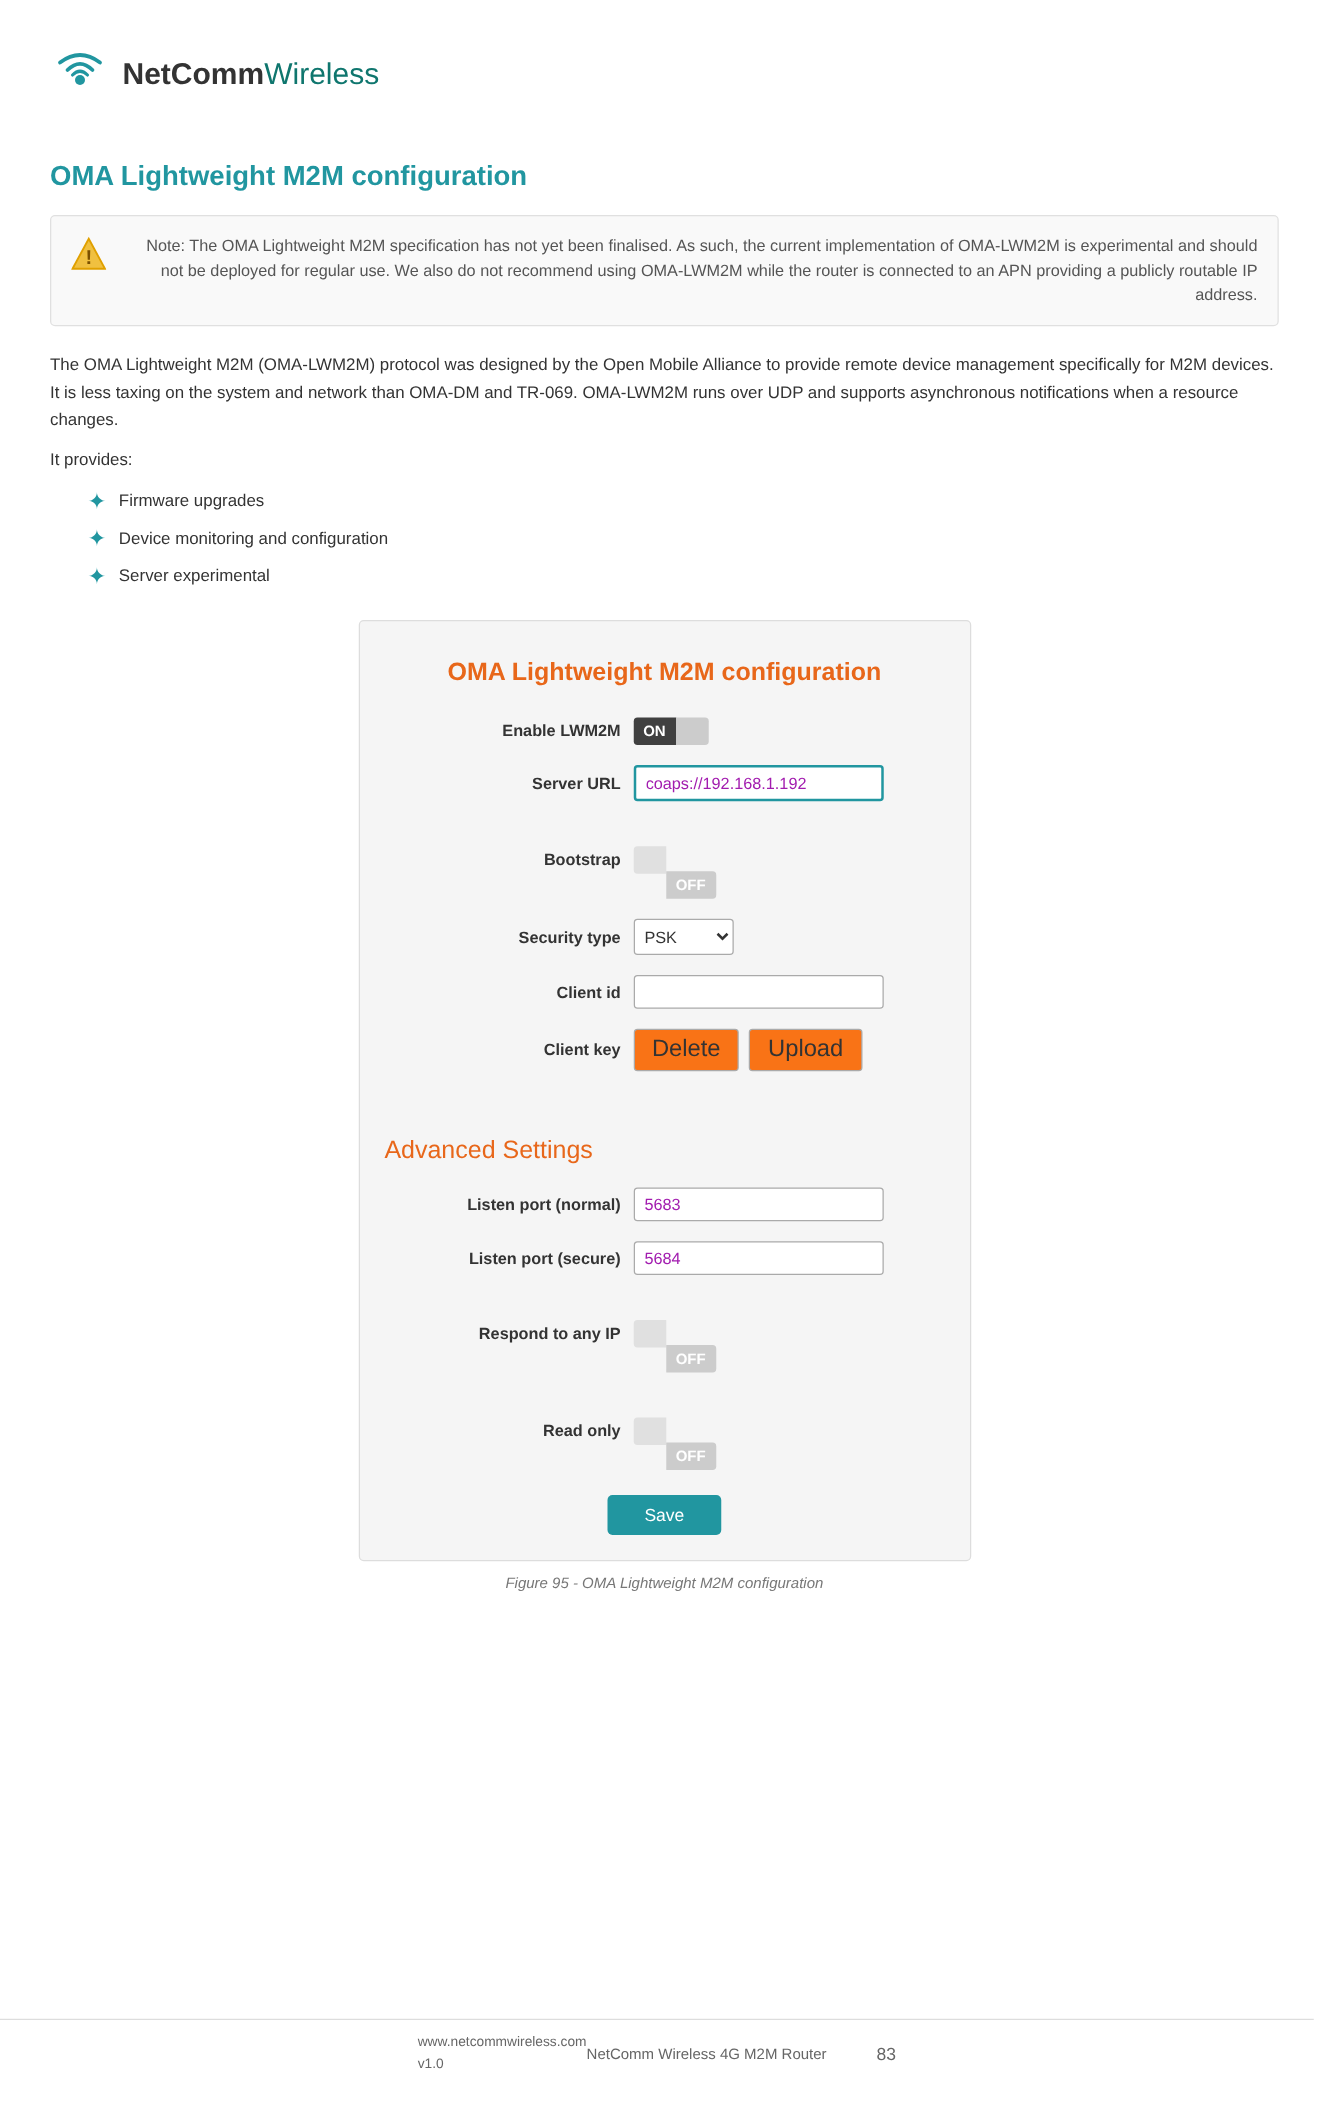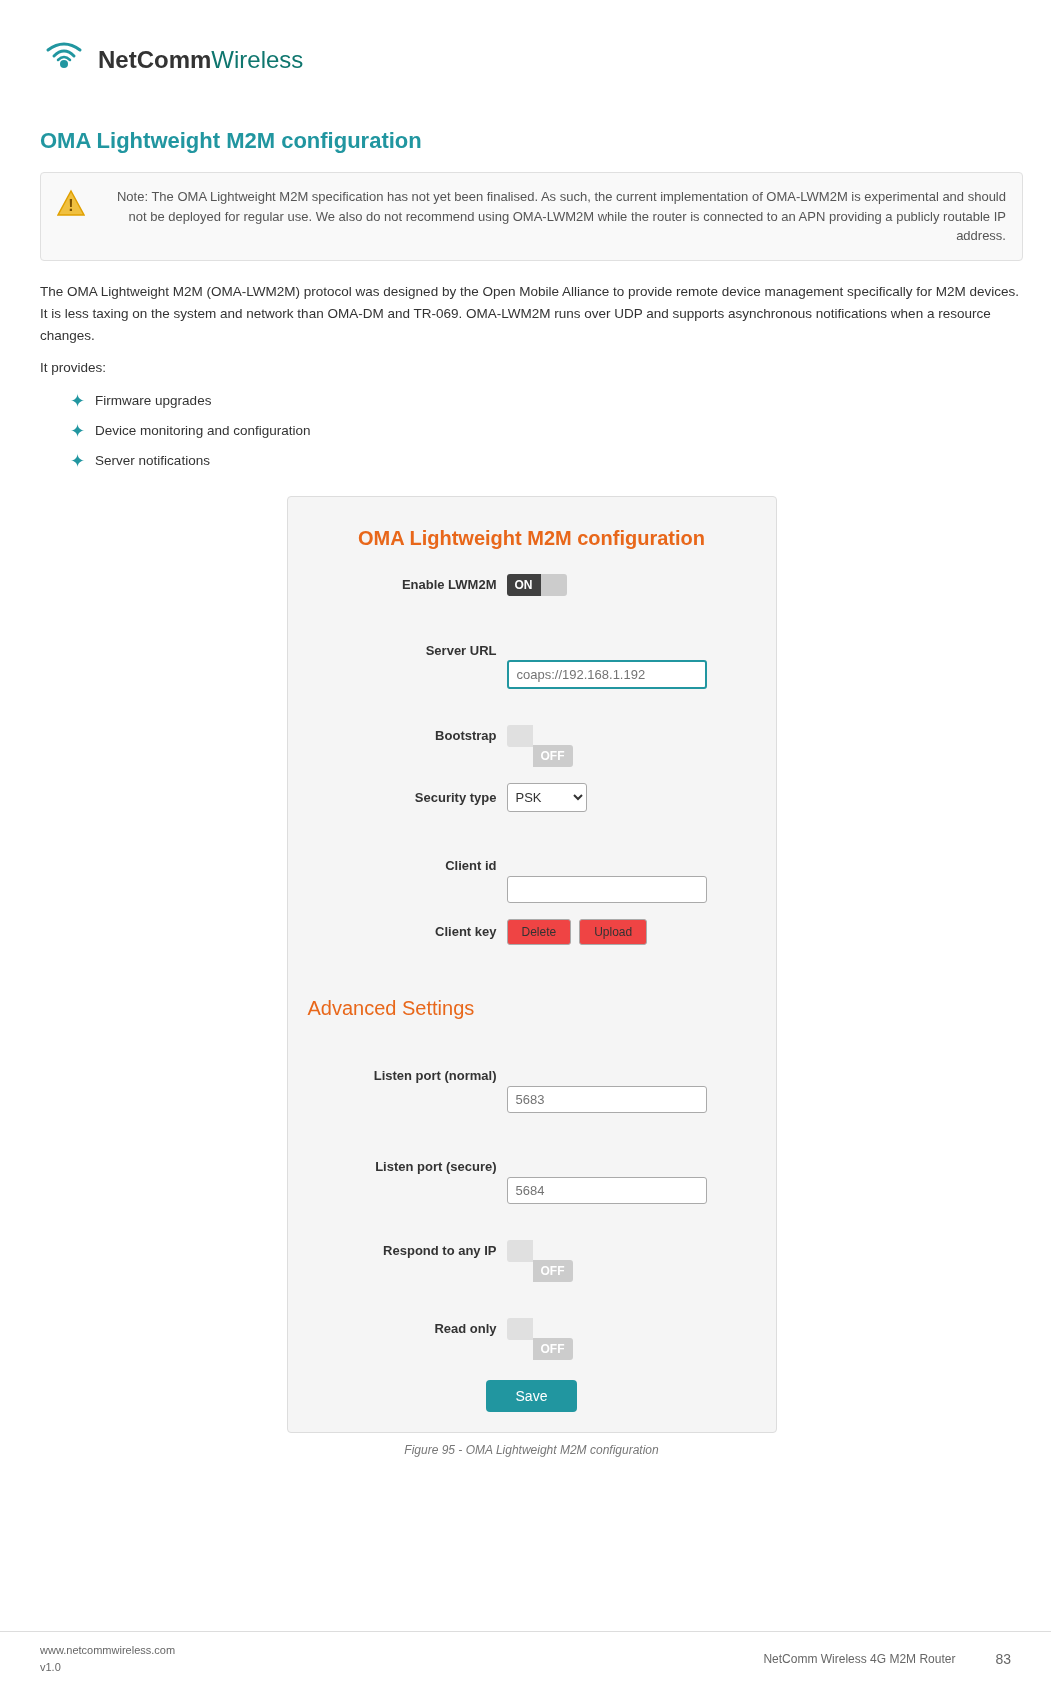--- a/index.html
+++ b/index.html
@@ -128,22 +128,21 @@
       flex: 1;
       max-width: 200px;
     }
     .text-input {
       border: 1px solid #aaa;
       border-radius: 3px;
       padding: 5px 8px;
       font-size: 13px;
       width: 100%;
       background: #fff;
-      color: #737373;
-      margin-top: 48px;
+      color: #a21caf;
     }
 
     
     .toggle-wrap {
       display: flex;
       align-items: center;
       gap: 0;
     }
     .toggle-on {
       background: #404040;
@@ -192,22 +191,22 @@
       background: #fff;
       color: #333;
       width: 80px;
     }
 
     
     .btn {
       padding: 5px 14px;
       border: 1px solid #aaa;
       border-radius: 3px;
-      background: #ef4444;
-      font-size: 12px;
+      background: #f97316;
+      font-size: 19px;
       cursor: pointer;
       color: #333;
     }
     .btn-primary {
       background: #2196a0;
       color: #fff;
       border: none;
       padding: 8px 30px;
       border-radius: 4px;
       font-size: 14px;
@@ -238,23 +237,23 @@
       margin-top: 10px;
       font-style: italic;
     }
 
     
     .page-footer {
       position: absolute;
       bottom: 20px;
       left: 0;
       right: 12px;
-      padding: 0 40px;
-      display: flex;
-      justify-content: space-between;
+      padding: 16px 40px;
+      display: flex;
+      justify-content: center;
       align-items: center;
       font-size: 12px;
       color: #666;
       border-top: 1px solid #ddd;
       padding-top: 10px;
     }
 
     
     .btn-group {
       display: flex;
@@ -299,21 +298,21 @@
     <li>
       <span class="list-icon">✦</span>
       <span>Firmware upgrades</span>
     </li>
     <li>
       <span class="list-icon">✦</span>
       <span>Device monitoring and configuration</span>
     </li>
     <li>
       <span class="list-icon">✦</span>
-      <span>Server notifications</span>
+      <span>Server experimental</span>
     </li>
   </ul>
 
   <div class="config-box">
 
     <div class="config-title">OMA Lightweight M2M configuration</div>
 
     <div class="form-row">
       <label class="form-label">Enable LWM2M</label>
       <div class="form-control">

